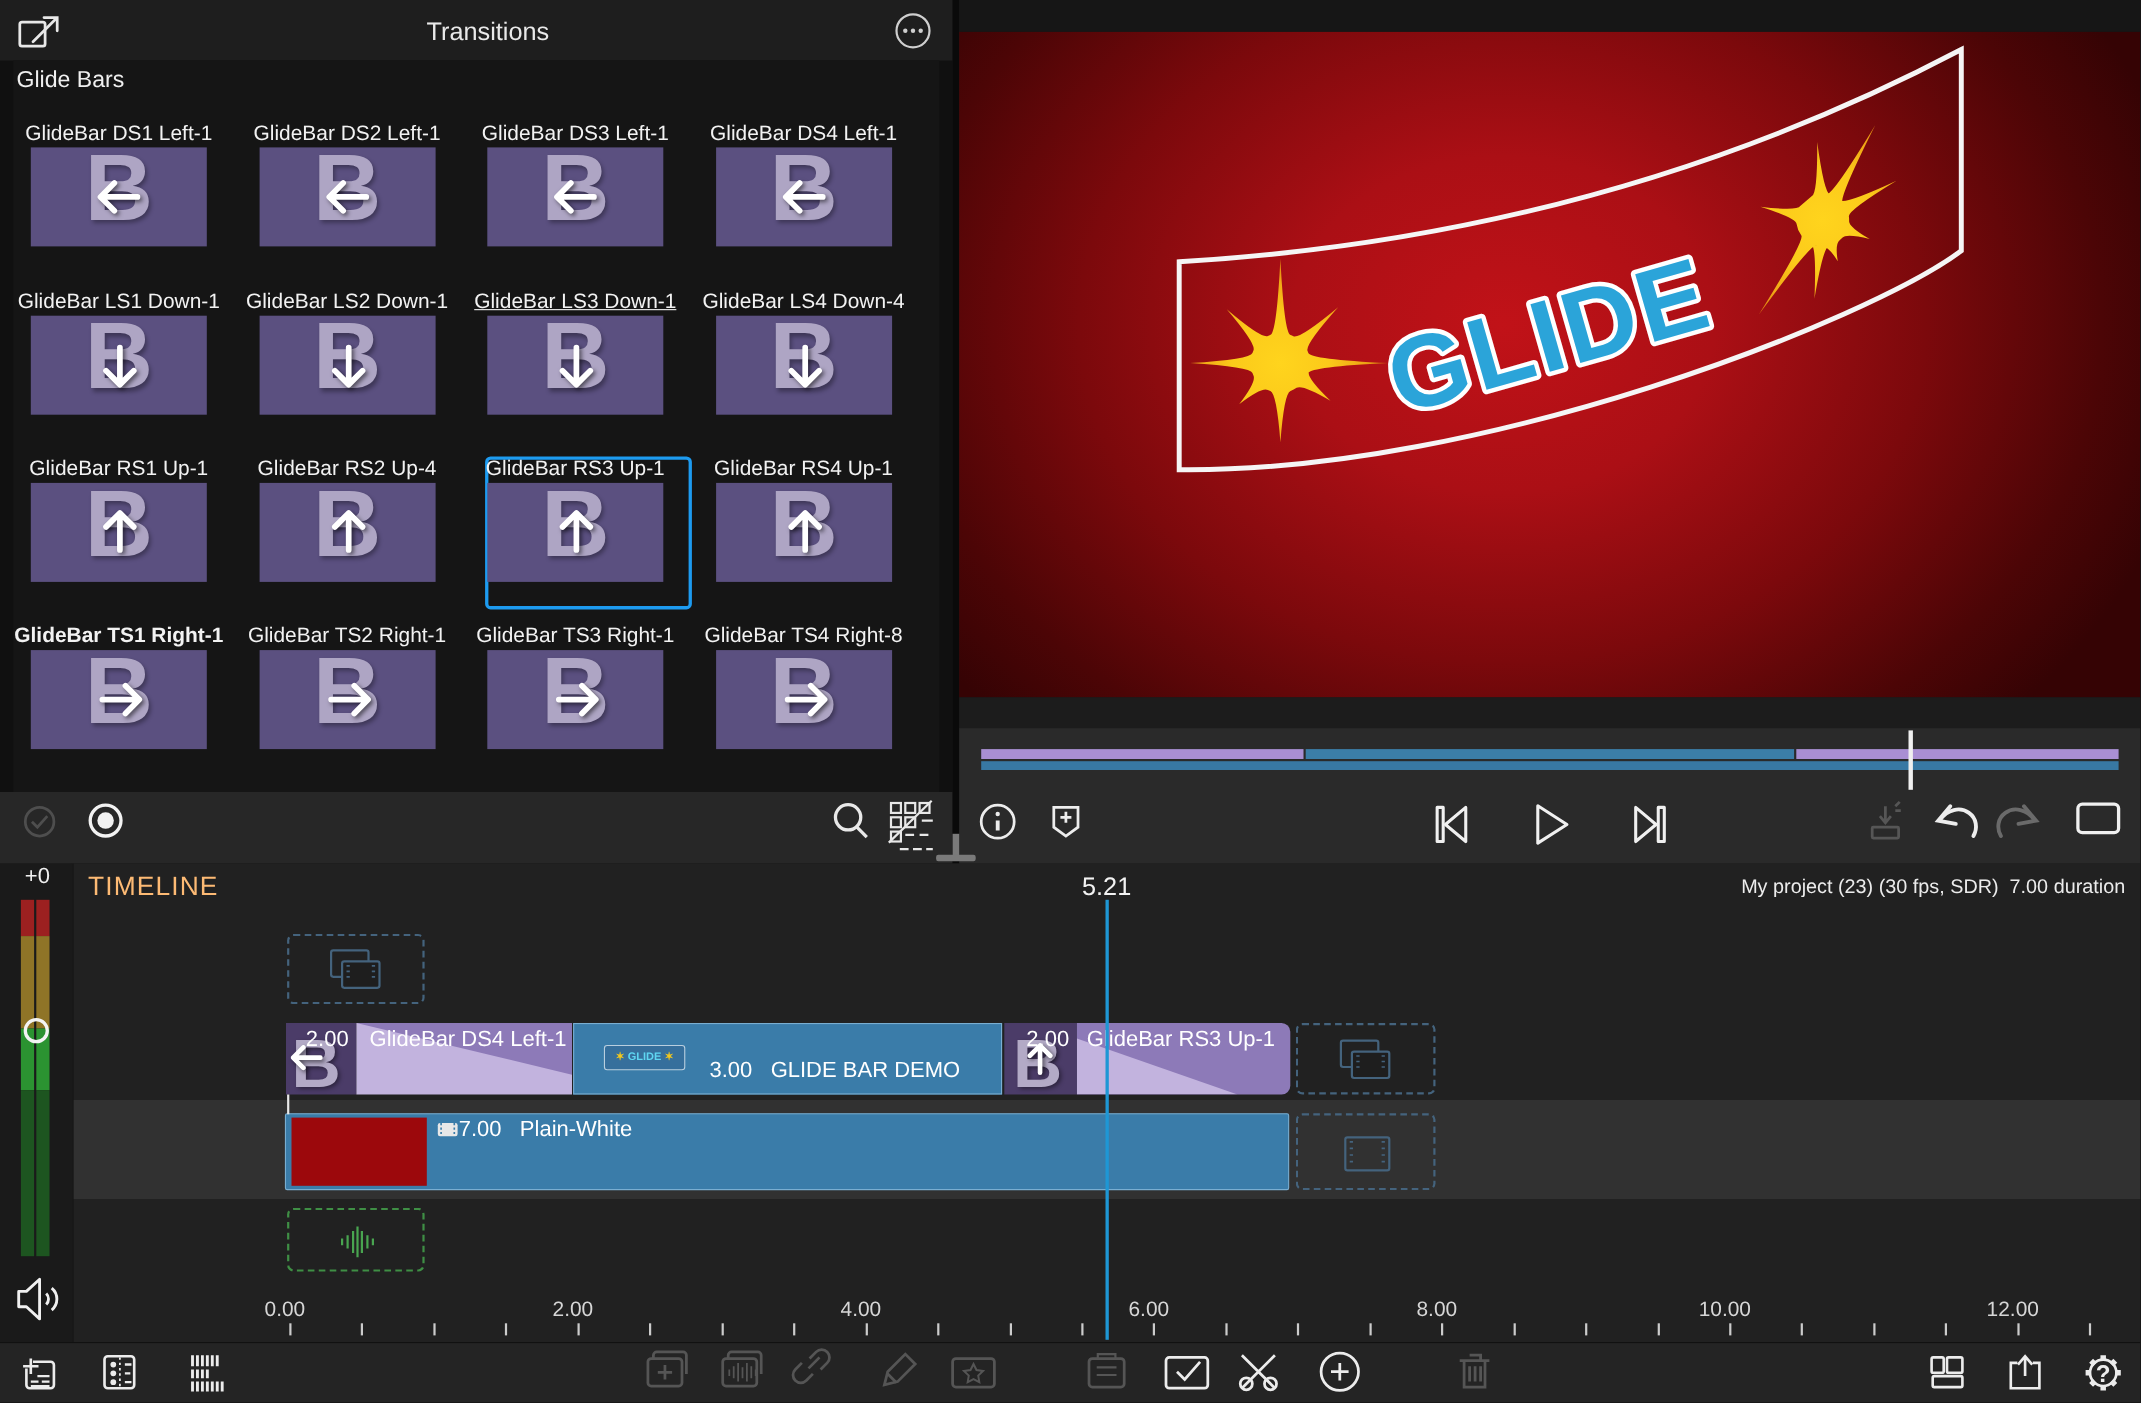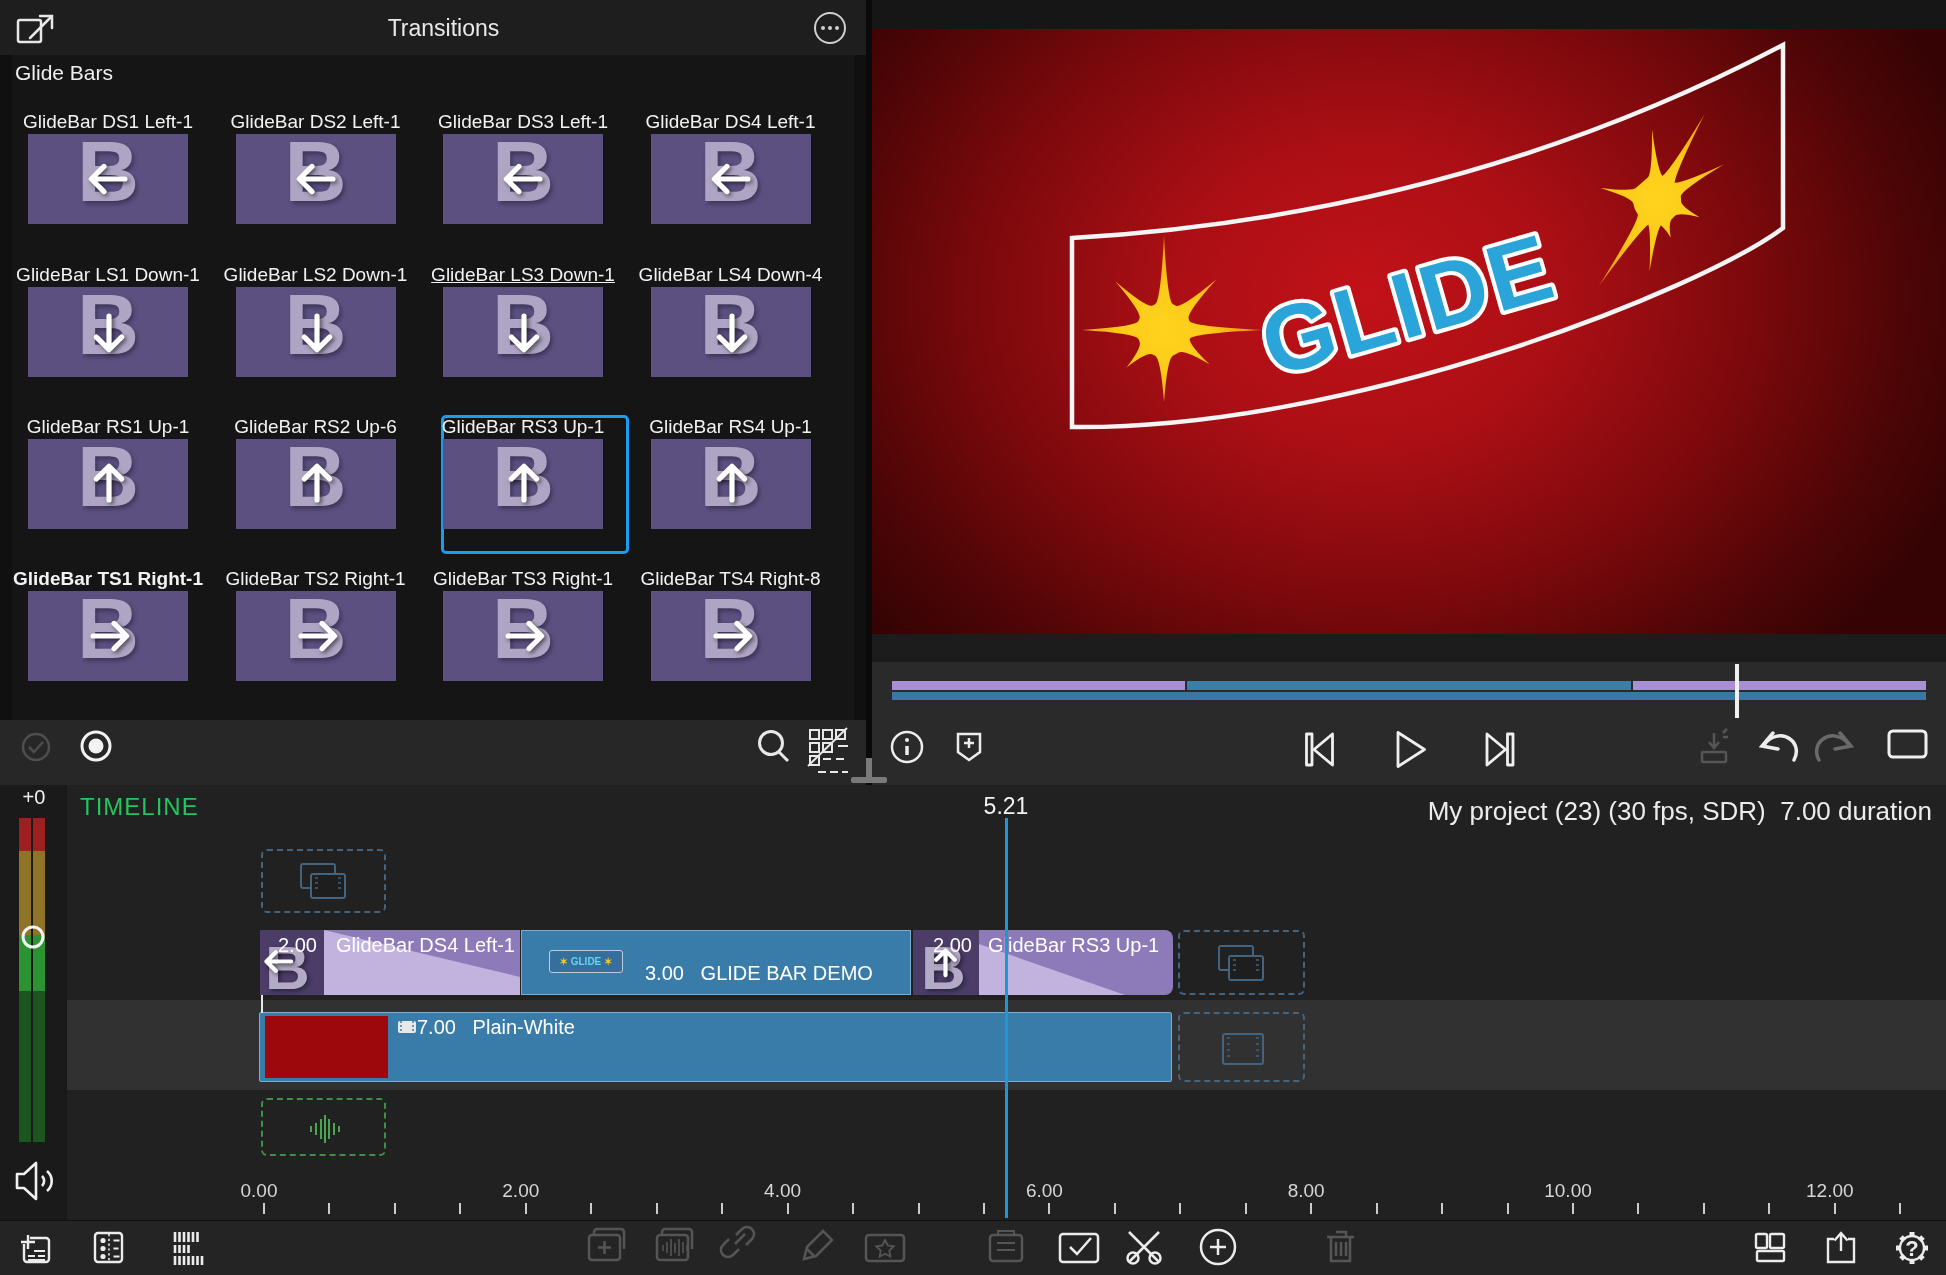--- a/index.html
+++ b/index.html
@@ -30,23 +30,23 @@
   #pgap{left:872px;top:634px;width:1074px;height:28px;background:#1c1c1c;}
   #transport{left:872px;top:662px;width:1074px;height:123px;background:#2a2a2a;}
   
   .sb{position:absolute;height:9px;}
   #playhead1{left:1735px;top:664px;width:4px;height:54px;background:#f0f0f0;}
   
   #tl{left:0;top:785px;width:1946px;height:435px;background:#212121;}
   #tlleft{left:0;top:785px;width:65px;height:435px;background:#1a1a1a;}
   #tldiv{left:65px;top:785px;width:2px;height:435px;background:#181818;}
   #rowstrip{left:67px;top:1000px;width:1879px;height:90px;background:#313131;}
-  #tltitle{left:80px;top:793px;color:#22c55e;font-size:24px;letter-spacing:1px;text-align:right;}
+  #tltitle{left:80px;top:793px;color:#fdba74;font-size:24px;letter-spacing:1px;text-align:right;}
   #ptime{left:906px;top:793px;width:200px;text-align:center;color:#f2f2f2;font-size:23px;}
-  #pinfo{left:1200px;top:796px;width:732px;text-align:right;color:#ececec;font-size:26px;}
+  #pinfo{left:1200px;top:796px;width:732px;text-align:right;color:#ececec;font-size:18px;}
   .dash{position:absolute;border:2px dashed #44637d;border-radius:6px;}
   .dashg{position:absolute;border:2px dashed #3f8f45;border-radius:6px;}
   .clip{position:absolute;overflow:hidden;}
   .cliplabel{position:absolute;color:#fff;font-size:20px;white-space:nowrap;}
   #playhead2{left:1005px;top:818px;width:3px;height:400px;background:#1e97d5;}
   .tick{position:absolute;top:1203px;width:2px;height:11px;background:#cccccc;}
   .rlabel{position:absolute;top:1180px;width:80px;text-align:center;color:#d6d6d6;font-size:19px;}
   
   #btoolbar{left:0;top:1220px;width:1946px;height:55px;background:#242424;border-top:1px solid #111;}
 </style>
@@ -151,21 +151,21 @@
       </div>
       <div class="tlabel" style="left: 5px; top: 416px;">GlideBar RS1 Up-1</div>
       <div class="thumb" style="left: 28px; top: 439px;">
         <div class="bigB" style="">B</div>
         <div style="position: absolute; left: 60px; top: 24px;">
           <svg width="42" height="42" style="filter:drop-shadow(2px 2px 2px rgba(0,0,0,.55))">
     <path d="M 21 36.96 L 21 4.2 M 8.4 15.96 L 21 3.36 L 33.6 15.96" stroke="#ffffff" stroke-width="5.2" fill="none" stroke-linecap="round" stroke-linejoin="round"></path>
           </svg>
         </div>
       </div>
-      <div class="tlabel" style="left: 212.5px; top: 416px;">GlideBar RS2 Up-6</div>
+      <div class="tlabel" style="left: 212.5px; top: 416px;">GlideBar RS2 Up-4</div>
       <div class="thumb" style="left: 235.5px; top: 439px;">
         <div class="bigB" style="">B</div>
         <div style="position: absolute; left: 60px; top: 24px;">
           <svg width="42" height="42" style="filter:drop-shadow(2px 2px 2px rgba(0,0,0,.55))">
     <path d="M 21 36.96 L 21 4.2 M 8.4 15.96 L 21 3.36 L 33.6 15.96" stroke="#ffffff" stroke-width="5.2" fill="none" stroke-linecap="round" stroke-linejoin="round"></path>
           </svg>
         </div>
       </div>
       <div class="tlabel" style="left: 420px; top: 416px;">GlideBar RS3 Up-1</div>
       <div class="thumb" style="left: 443px; top: 439px;">

